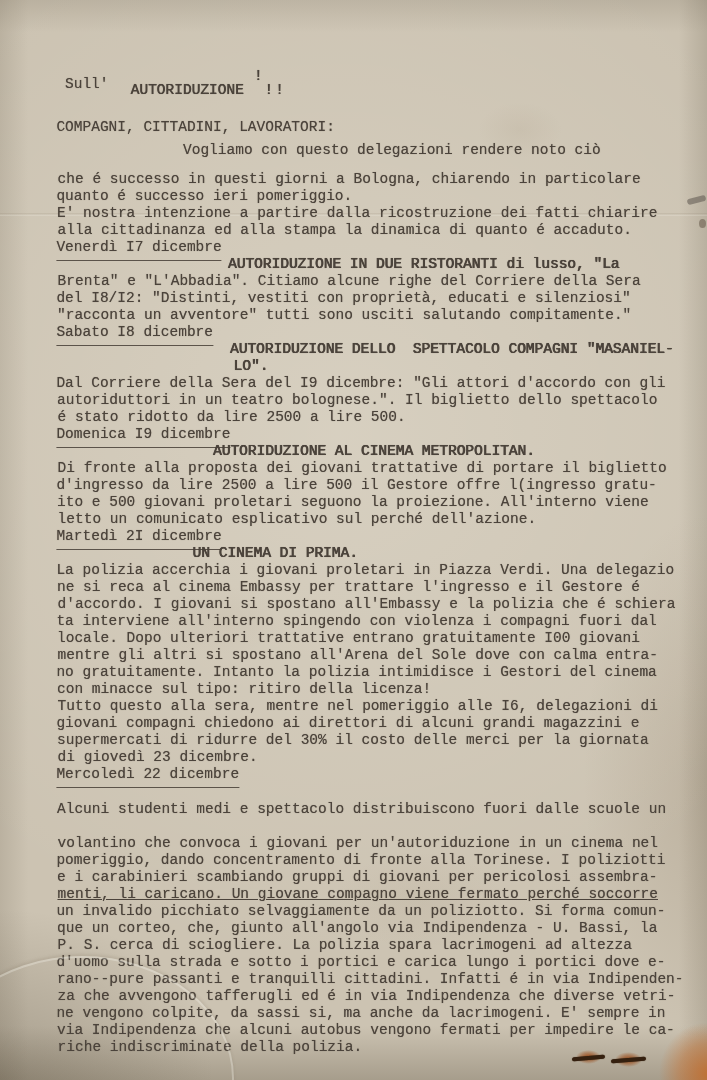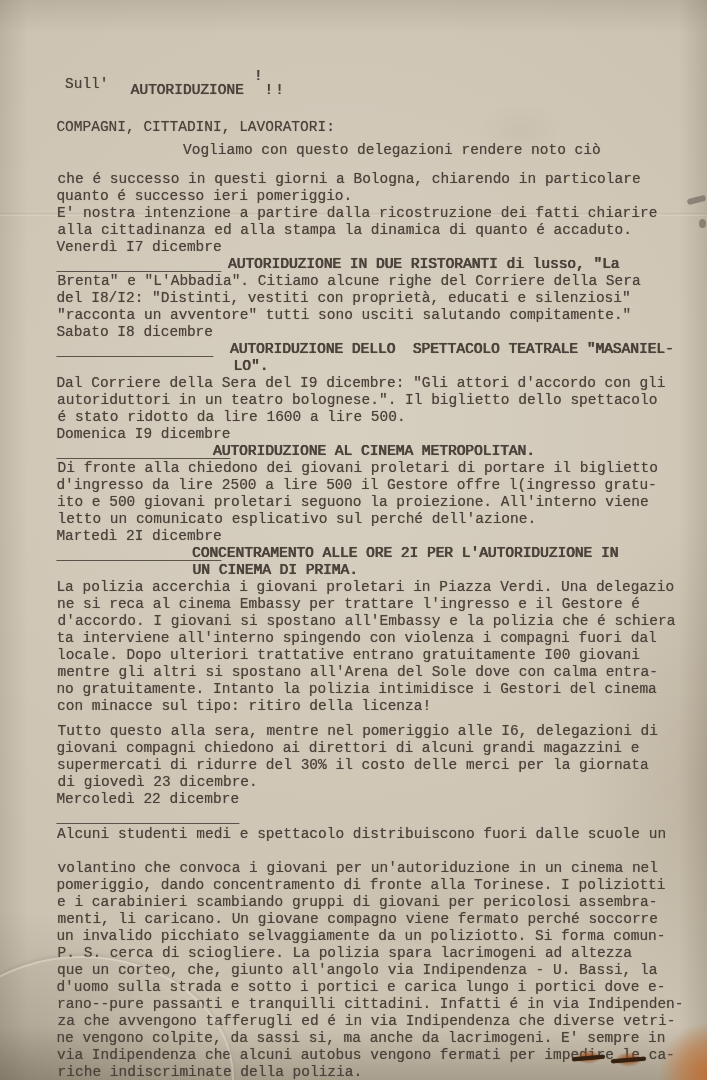--- a/index.html
+++ b/index.html
@@ -24,21 +24,21 @@
 
   .doc{
     position:absolute;left:0;top:0;width:627px;
     padding:76px 0 0 57px;box-sizing:border-box;
     color:#4b433b;
     font-size:14.5px;line-height:17px;
     text-shadow:0 0 0.8px rgba(75,66,56,0.65);
   }
   .line{white-space:pre;margin:0;}
   .line.c{text-shadow:0.5px 0 0 currentColor, -0.3px 0 0 rgba(62,55,48,0.7), 0 0 1px rgba(62,55,48,0.4);}
-  .u{border-bottom:1.5px solid rgba(70,62,54,0.85);padding-bottom:16px;}
+  .u{border-bottom:1.5px solid rgba(70,62,54,0.85);padding-bottom:5px;}
 
   .title-line{white-space:pre;}
   .title-prefix{display:inline-block;margin-left:8px;}
   .title-main{
     display:inline-block;margin-left:22px;transform:translateY(6px);
     text-shadow:0.5px 0 0 currentColor, 0 0 1px rgba(62,55,48,0.45);
   }
   .title-bang-raised{display:inline-block;transform:translateY(-8px);margin-left:10px;}
   .title-bangs{display:inline-block;letter-spacing:2px;margin-left:2px;}
 
@@ -98,55 +98,54 @@
         <div class="line b" style="margin-top: 12px; transform: translateX(0.6px);">che é successo in questi giorni a Bologna, chiarendo in particolare</div>
         <div class="line b" style="transform: translateX(-0.6px);">quanto é successo ieri pomeriggio.</div>
         <div class="line b" style="transform: translateX(0px);">E' nostra intenzione a partire dalla ricostruzione dei fatti chiarire</div>
         <div class="line b" style="transform: translateX(0.6px);">alla cittadinanza ed alla stampa la dinamica di quanto é accaduto.</div>
         <div class="line h" style="transform: translateX(-0.6px);"><span class="u">Venerdì I7 dicembre</span></div>
         <div class="line c" style="margin-left: 171px; transform: translateX(0px);">AUTORIDUZIONE IN DUE RISTORANTI di lusso, "La</div>
         <div class="line b" style="transform: translateX(0.6px);">Brenta" e "L'Abbadia". Citiamo alcune righe del Corriere della Sera</div>
         <div class="line b" style="transform: translateX(-0.6px);">del I8/I2: "Distinti, vestiti con proprietà, educati e silenziosi"</div>
         <div class="line b" style="transform: translateX(0px);">"racconta un avventore" tutti sono usciti salutando compitamente."</div>
         <div class="line h" style="transform: translateX(-0.6px);"><span class="u">Sabato I8 dicembre</span></div>
-        <div class="line c" style="margin-left: 173px; transform: translateX(0px);">AUTORIDUZIONE DELLO  SPETTACOLO TEATRALE "MASANIEL-</div>
+        <div class="line c" style="margin-left: 173px; transform: translateX(0px);">AUTORIDUZIONE DELLO  SPETTACOLO COMPAGNI "MASANIEL-</div>
         <div class="line c" style="margin-left: 176px; transform: translateX(0.6px);">LO".</div>
         <div class="line b" style="transform: translateX(-0.6px);">Dal Corriere della Sera del I9 dicembre: "Gli attori d'accordo con gli</div>
         <div class="line b" style="transform: translateX(0px);">autoriduttori in un teatro bolognese.". Il biglietto dello spettacolo</div>
-        <div class="line b" style="transform: translateX(0.6px);">é stato ridotto da lire 1600 a lire 500.</div>
+        <div class="line b" style="transform: translateX(0.6px);">é stato ridotto da lire 2500 a lire 500.</div>
         <div class="line h" style="transform: translateX(-0.6px);"><span class="u">Domenica I9 dicembre</span></div>
         <div class="line c" style="margin-left: 156px; transform: translateX(0px);">AUTORIDUZIONE AL CINEMA METROPOLITAN.</div>
-        <div class="line b" style="transform: translateX(0.6px);">Di fronte alla chiedono dei giovani proletari di portare il biglietto</div>
+        <div class="line b" style="transform: translateX(0.6px);">Di fronte alla proposta dei giovani trattative di portare il biglietto</div>
         <div class="line b" style="transform: translateX(-0.6px);">d'ingresso da lire 2500 a lire 500 il Gestore offre l(ingresso gratu-</div>
         <div class="line b" style="transform: translateX(0px);">ito e 500 giovani proletari seguono la proiezione. All'interno viene</div>
         <div class="line b" style="transform: translateX(0.6px);">letto un comunicato esplicativo sul perché dell'azione.</div>
         <div class="line h" style="transform: translateX(-0.6px);"><span class="u">Martedì 2I dicembre</span></div>
-        <div class="line c" style="margin-left: 135px; transform: translateX(0px);">CONCENTRAMENTO ALLE ORE 2I PER L'AUTORIDUZIONE IN</div>
         <div class="line c" style="margin-left: 135px; transform: translateX(0.6px);">UN CINEMA DI PRIMA.</div>
         <div class="line b" style="transform: translateX(-0.6px);">La polizia accerchia i giovani proletari in Piazza Verdi. Una delegazio</div>
         <div class="line b" style="transform: translateX(0px);">ne si reca al cinema Embassy per trattare l'ingresso e il Gestore é</div>
         <div class="line b" style="transform: translateX(0.6px);">d'accordo. I giovani si spostano all'Embassy e la polizia che é schiera</div>
         <div class="line b" style="transform: translateX(-0.6px);">ta interviene all'interno spingendo con violenza i compagni fuori dal</div>
         <div class="line b" style="transform: translateX(0px);">locale. Dopo ulteriori trattative entrano gratuitamente I00 giovani</div>
         <div class="line b" style="transform: translateX(0.6px);">mentre gli altri si spostano all'Arena del Sole dove con calma entra-</div>
         <div class="line b" style="transform: translateX(-0.6px);">no gratuitamente. Intanto la polizia intimidisce i Gestori del cinema</div>
         <div class="line b" style="transform: translateX(0px);">con minacce sul tipo: ritiro della licenza!</div>
-        <div class="line b" style="transform: translateX(0.6px); margin-top: 8px;">Tutto questo alla sera, mentre nel pomeriggio alle I6, delegazioni di</div>
+        <div class="line b" style="transform: translateX(0.6px);">Tutto questo alla sera, mentre nel pomeriggio alle I6, delegazioni di</div>
         <div class="line b" style="transform: translateX(-0.6px);">giovani compagni chiedono ai direttori di alcuni grandi magazzini e</div>
         <div class="line b" style="transform: translateX(0px);">supermercati di ridurre del 30% il costo delle merci per la giornata</div>
         <div class="line b" style="transform: translateX(0.6px);">di giovedì 23 dicembre.</div>
         <div class="line h" style="transform: translateX(-0.6px);"><span class="u">Mercoledì 22 dicembre</span></div>
         <div class="line b" style="margin-top: 18px; transform: translateX(0px);">Alcuni studenti medi e spettacolo distribuiscono fuori dalle scuole un</div>
         <div class="line b" style="transform: translateX(0.6px); margin-top: 17px;">volantino che convoca i giovani per un'autoriduzione in un cinema nel</div>
         <div class="line b" style="transform: translateX(-0.6px);">pomeriggio, dando concentramento di fronte alla Torinese. I poliziotti</div>
         <div class="line b" style="transform: translateX(0px);">e i carabinieri scambiando gruppi di giovani per pericolosi assembra-</div>
-        <div class="line b" style="transform: translateX(0.6px);">menti, li caricano. Un giovane compagno viene fermato perché soccorre</div>
+        <div class="line b" style="transform: translateX(0.6px); text-decoration: underline;">menti, li caricano. Un giovane compagno viene fermato perché soccorre</div>
         <div class="line b" style="transform: translateX(-0.6px);">un invalido picchiato selvaggiamente da un poliziotto. Si forma comun-</div>
+        <div class="line b" style="transform: translateX(0px);">que un corteo, che, giunto all'angolo via Indipendenza - U. Bassi, la</div>
         <div class="line b" style="transform: translateX(0.6px);">P. S. cerca di sciogliere. La polizia spara lacrimogeni ad altezza</div>
-        <div class="line b" style="transform: translateX(0px);">que un corteo, che, giunto all'angolo via Indipendenza - U. Bassi, la</div>
         <div class="line b" style="transform: translateX(-0.6px);">d'uomo sulla strada e sotto i portici e carica lungo i portici dove e-</div>
         <div class="line b" style="transform: translateX(0px);">rano--pure passanti e tranquilli cittadini. Infatti é in via Indipenden-</div>
         <div class="line b" style="transform: translateX(0.6px);">za che avvengono tafferugli ed é in via Indipendenza che diverse vetri-</div>
         <div class="line b" style="transform: translateX(-0.6px);">ne vengono colpite, da sassi si, ma anche da lacrimogeni. E' sempre in</div>
         <div class="line b" style="transform: translateX(0px);">via Indipendenza che alcuni autobus vengono fermati per impedire le ca-</div>
         <div class="line b" style="transform: translateX(0.6px);">riche indiscriminate della polizia.</div>
       </div>
   </div>
 
   <div class="crease-arc"></div>

